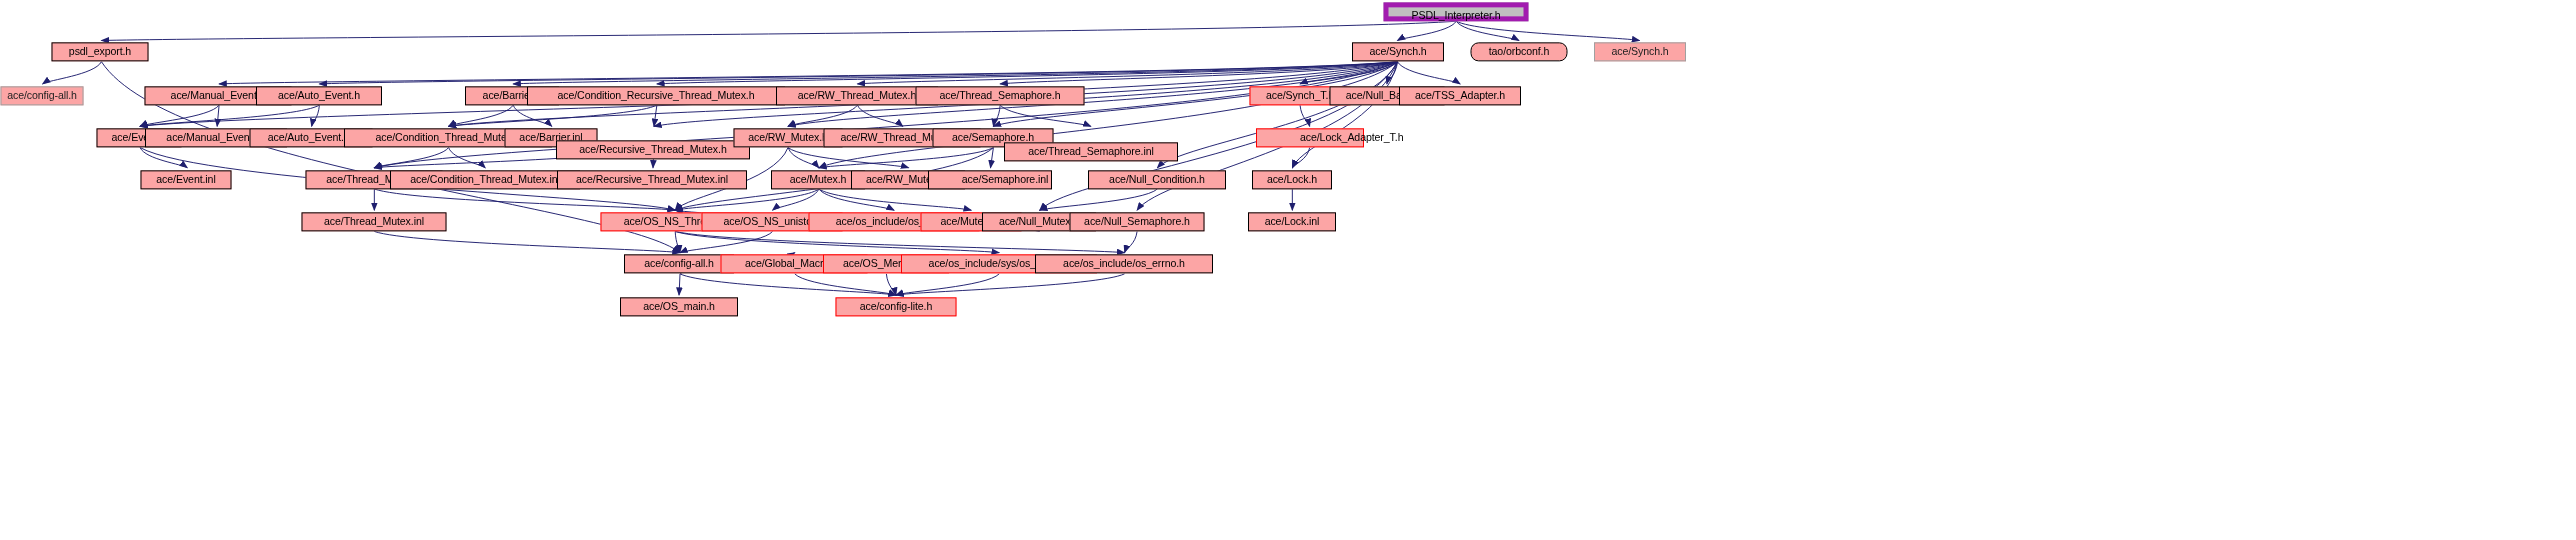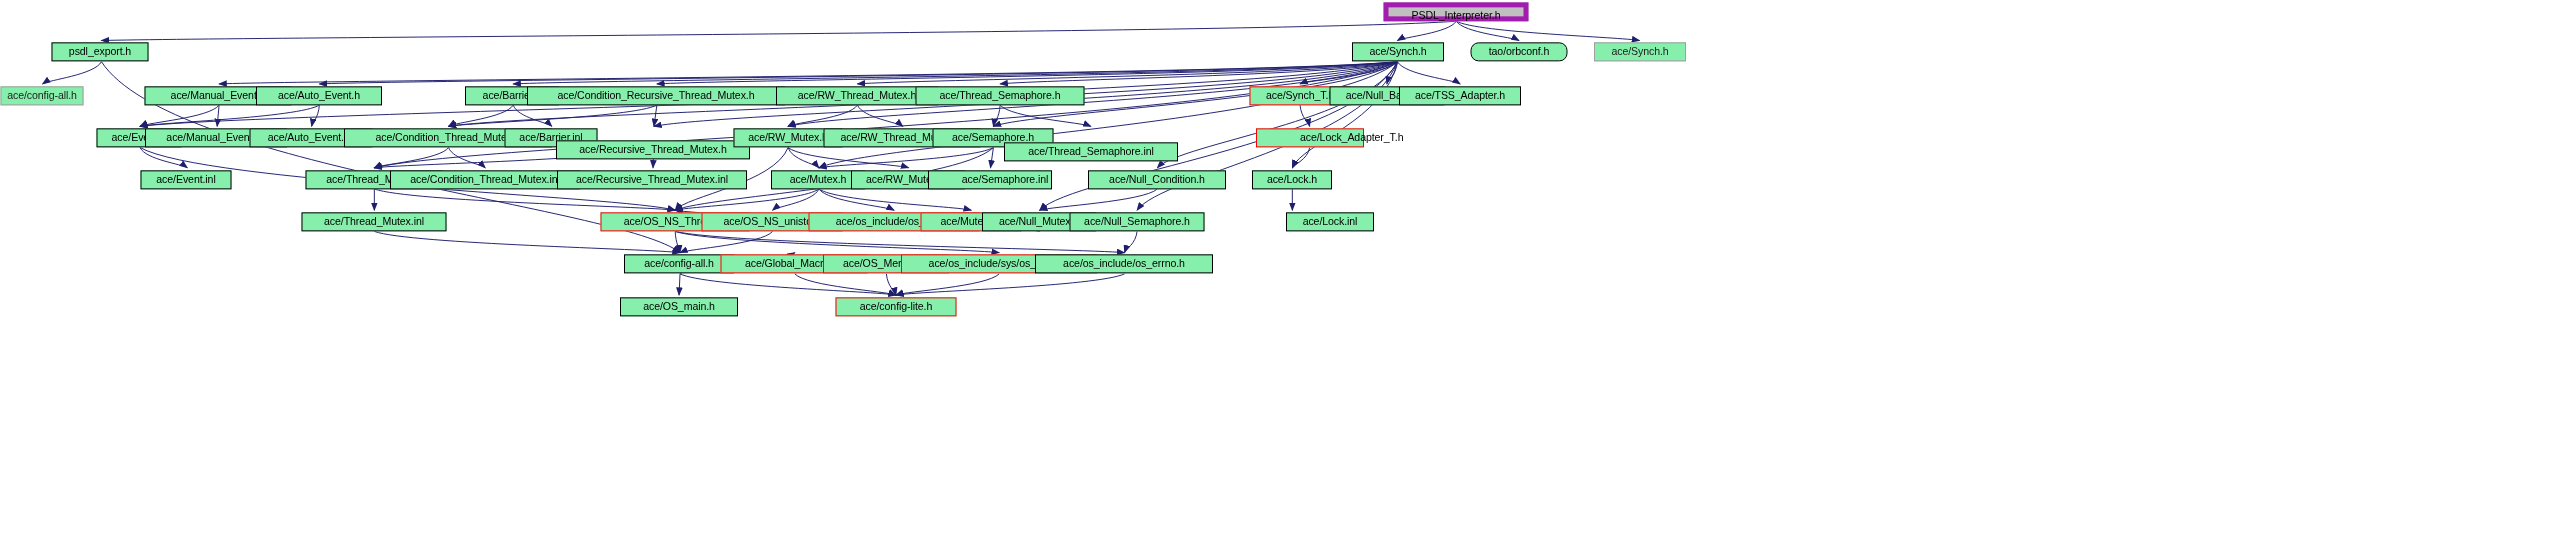--- a/index.html
+++ b/index.html
@@ -13,21 +13,21 @@
   }
   #edges{position:absolute;left:0;top:0;width:2576px;height:540px;}
   .node{
     position:absolute;
     box-sizing:border-box;
     height:19.3px;
     line-height:17.4px;
     text-align:center;
     font-size:10.6px;
     color:#000000;
-    background:#86efac;
+    background:#fca5a5;
     border:1px solid #000000;
     white-space:nowrap;
     transform:translate(-50%,-50%);
     letter-spacing:-0.1px;
   }
   .node.root{ background:#c0c0c0; border:5px solid #a21caf; }
   .node.gray{ border:1px solid #a0a0a0; color:#222222; }
   .node.red{ border:1px solid #ff0000; }
 </style>
 </head>
@@ -153,21 +153,21 @@
       <div class="node" style="left: 990px; top: 180px; width: 124px; padding-left: 30px;">ace/Semaphore.inl</div>
       <div class="node" style="left: 1157px; top: 180px; width: 138px;">ace/Null_Condition.h</div>
       <div class="node" style="left: 1292px; top: 180px; width: 80px;">ace/Lock.h</div>
       <div class="node" style="left: 374px; top: 222px; width: 145px;">ace/Thread_Mutex.inl</div>
       <div class="node red" style="left: 675px; top: 222px; width: 149px;">ace/OS_NS_Thread.h</div>
       <div class="node red" style="left: 772px; top: 222px; width: 141px;">ace/OS_NS_unistd.h</div>
       <div class="node red" style="left: 894px; top: 222px; width: 171px;">ace/os_include/os_fcntl.h</div>
       <div class="node red" style="left: 971px; top: 222px; width: 101px;">ace/Mutex.inl</div>
       <div class="node" style="left: 1039px; top: 222px; width: 114px;">ace/Null_Mutex.h</div>
       <div class="node" style="left: 1137px; top: 222px; width: 135px;">ace/Null_Semaphore.h</div>
-      <div class="node" style="left: 1292px; top: 222px; width: 88px; margin-left: 38px;">ace/Lock.inl</div>
+      <div class="node" style="left: 1292px; top: 222px; width: 88px;">ace/Lock.inl</div>
       <div class="node" style="left: 679px; top: 264px; width: 110px;">ace/config-all.h</div>
       <div class="node red" style="left: 794px; top: 264px; width: 147px;">ace/Global_Macros.h</div>
       <div class="node red" style="left: 886px; top: 264px; width: 126px;">ace/OS_Memory.h</div>
       <div class="node red" style="left: 999px; top: 264px; width: 196px;">ace/os_include/sys/os_types.h</div>
       <div class="node" style="left: 1124px; top: 264px; width: 178px;">ace/os_include/os_errno.h</div>
       <div class="node" style="left: 679px; top: 307px; width: 118px;">ace/OS_main.h</div>
       <div class="node red" style="left: 896px; top: 307px; width: 121px;">ace/config-lite.h</div>
     </div>
 </div>
 

